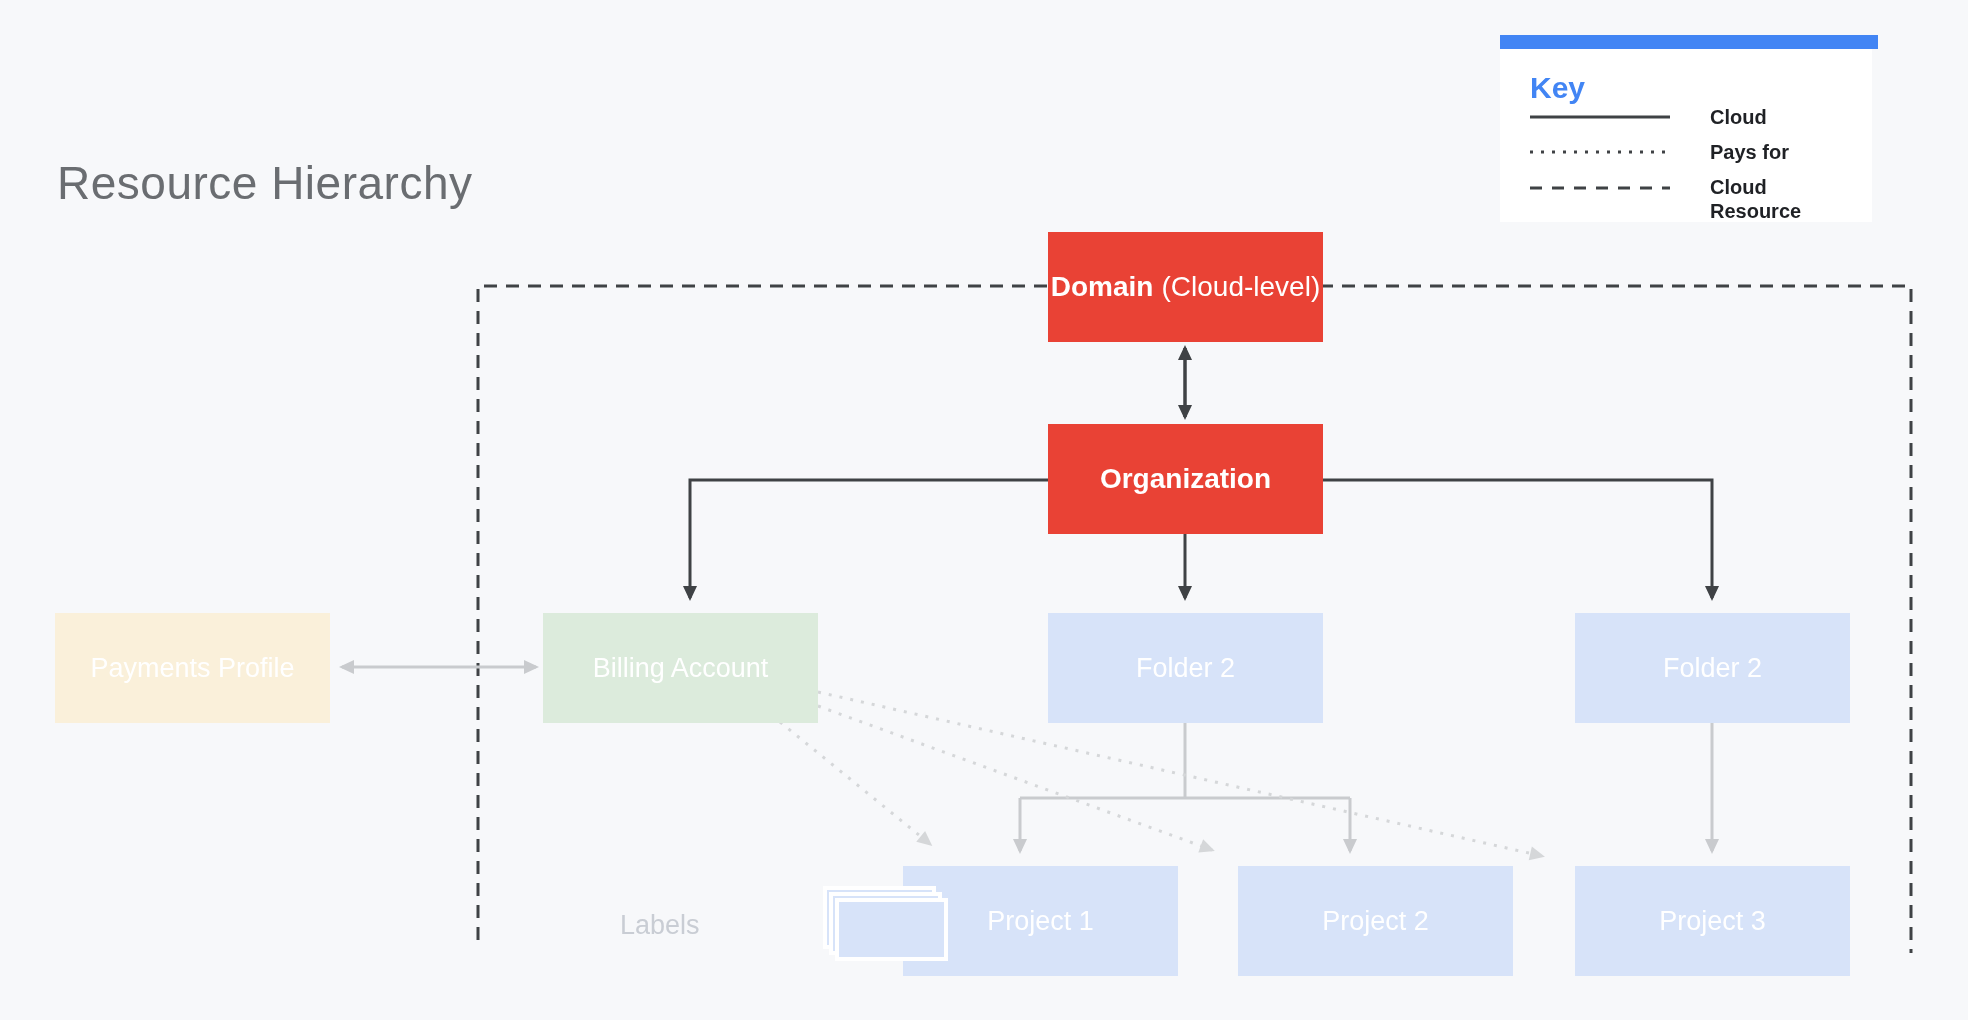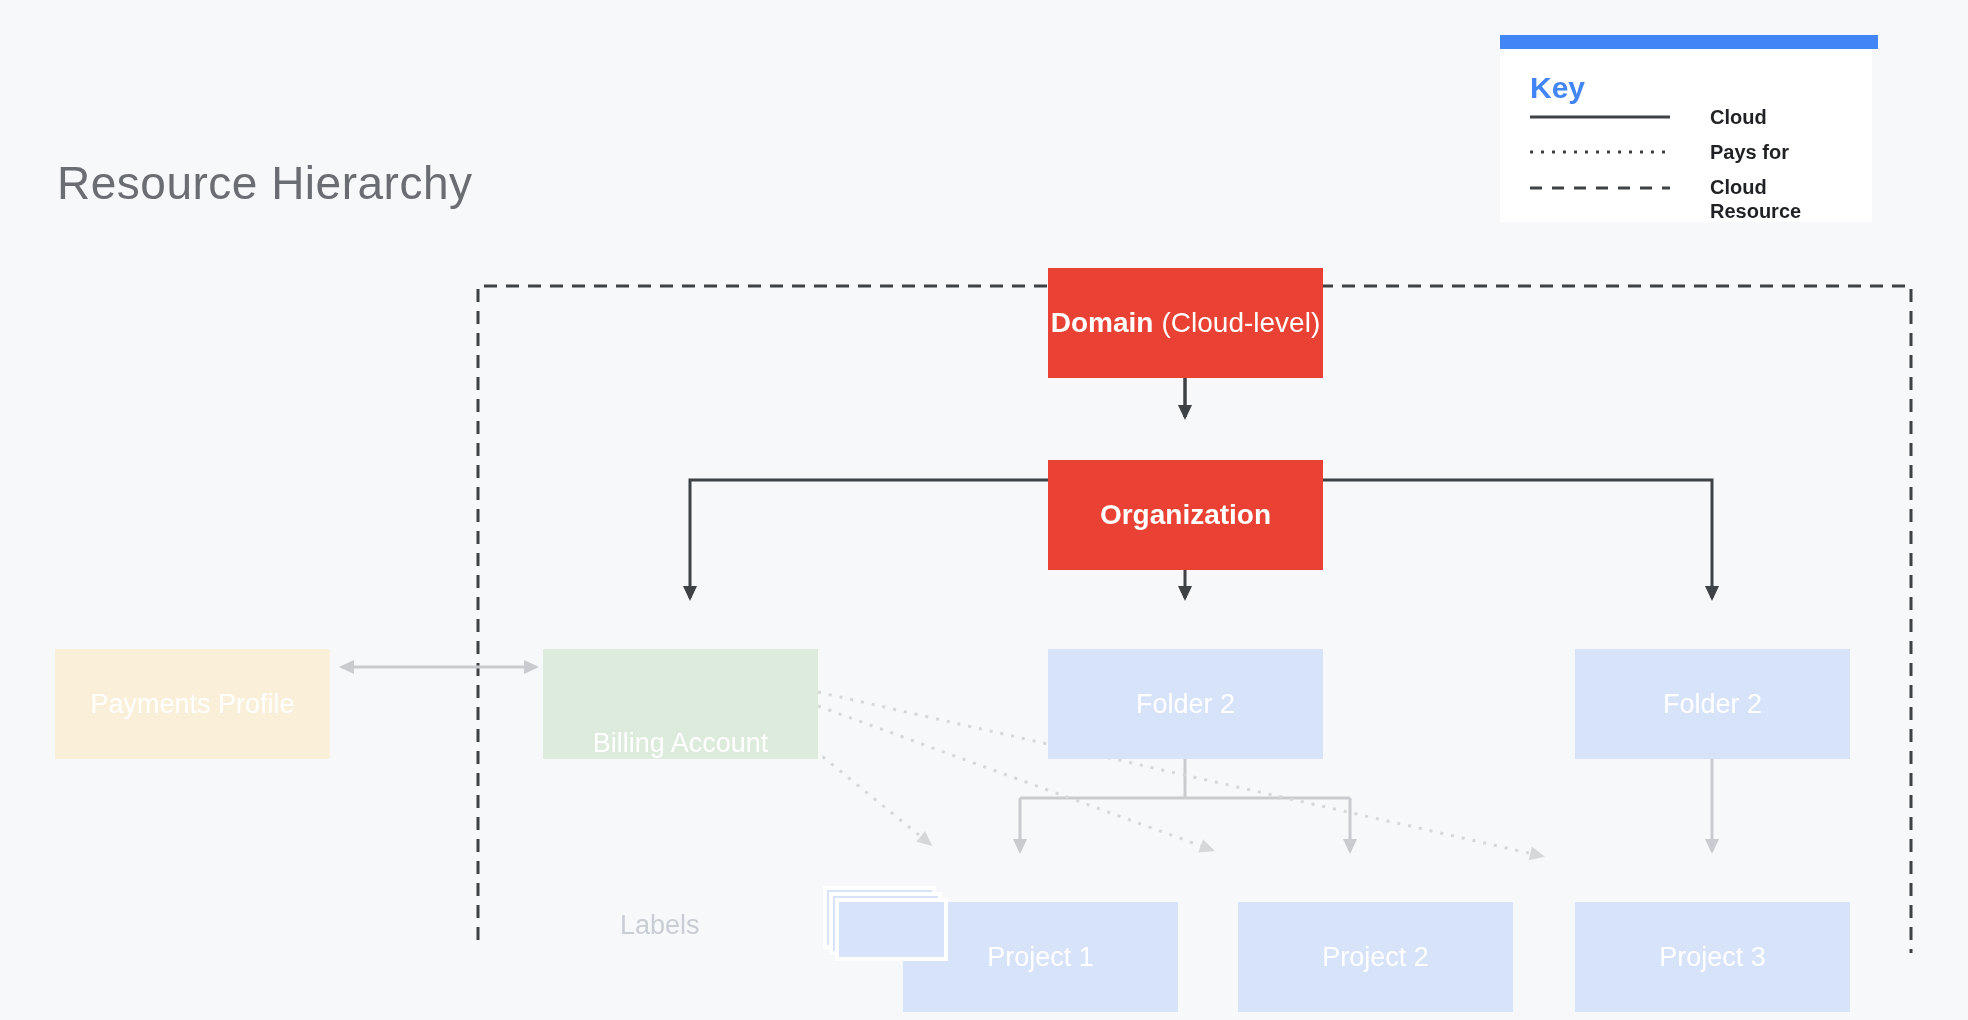--- a/index.html
+++ b/index.html
@@ -16,26 +16,26 @@
   .stroke-dark  { stroke:var(--line-dark); }
   .stroke-light { stroke:var(--line-light); }
   .stroke-dot   { stroke:var(--line-dotted); }
   .fill-dark  { fill:var(--line-dark); }
   .fill-light { fill:var(--line-light); }
   .fill-dot   { fill:var(--line-dotted); }
 
   .node {
     position:absolute; width:275px; height:110px; z-index:2;
     display:flex; align-items:center; justify-content:center; gap:8px;
-    color:var(--white); font-size:27px; text-align:center;margin-top:36px;
+    color:var(--white); font-size:27px; text-align:center;
   }
   .node.red   { background:var(--red); font-weight:bold; font-size:28px; }
   .node.red .reg { font-weight:400; }
   .node.tan   { background:var(--box-tan); }
-  .node.green { background:var(--box-green);align-items:flex-end; }
+  .node.green { background:var(--box-green); }
   .node.blue  { background:var(--box-blue); }
 
   .pos-domain   { left:1048px; top:232px; }
   .pos-org      { left:1048px; top:424px; }
   .pos-payments { left:55px;   top:613px; }
   .pos-billing  { left:543px;  top:613px; }
   .pos-folder1  { left:1048px; top:613px; }
   .pos-folder2  { left:1575px; top:613px; }
   .pos-project1 { left:903px;  top:866px; }
   .pos-project2 { left:1238px; top:866px; }

